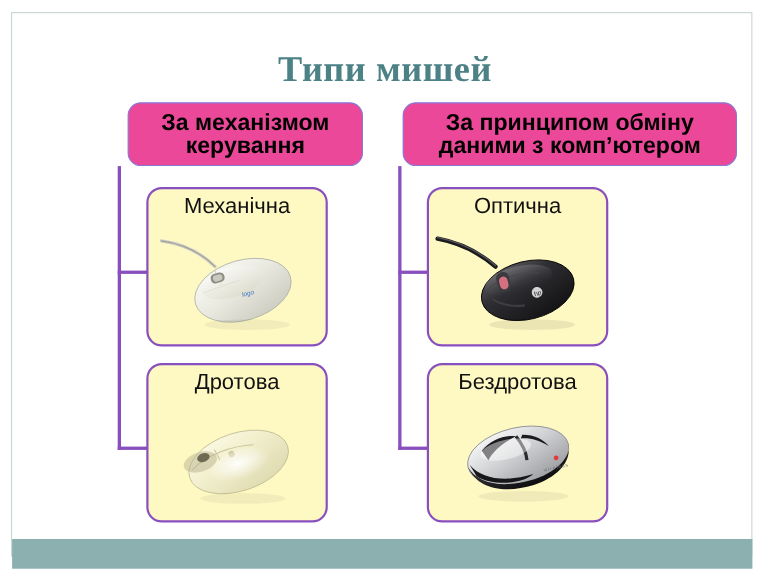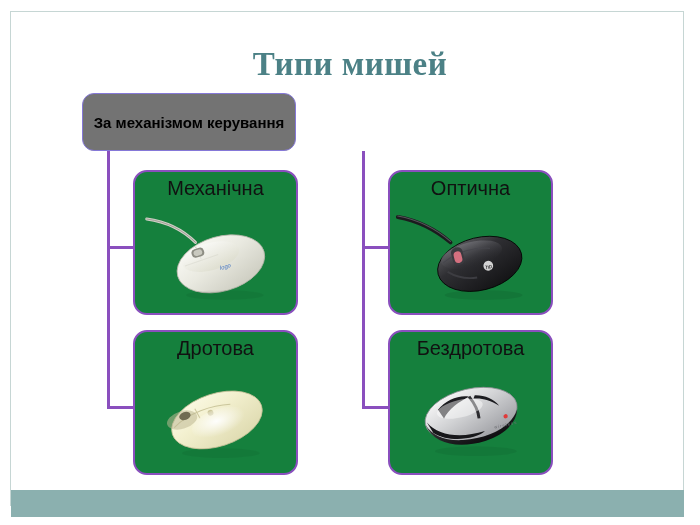--- a/index.html
+++ b/index.html
@@ -53,49 +53,50 @@
     font-size: 33px;
     letter-spacing: 0.5px;
     color: #4c8186;
     white-space: nowrap;
     margin-top: 16px;
   }
 
   
   .cat-header {
     position: absolute;
-    background: #737373;
+    background: #ec4899;
     border: 1px solid #8578d8;
     border-radius: 12px;
     box-sizing: border-box;
     color: #000000;
     font-weight: bold;
-    font-size: 15px;
+    font-size: 21px;
     line-height: 21px;
     text-align: center;
     display: flex;
     align-items: center;
     justify-content: center;
     padding: 0 8px;
+    margin-left: 34px;
   }
   #cat-header-left  { left: 82px;  top: 93px; width: 214px; height: 58px; }
   #cat-header-right { left: 332px; top: 93px; width: 304px; height: 58px; }
 
   
   .conn {
     position: absolute;
     background: #8a4fbe;
   }
   .conn-v { width: 3px; }
   .conn-h { height: 3px; }
 
   
   .item-card {
     position: absolute;
-    background: #15803d;
+    background: #fef9c3;
     border: 2px solid #8a4fbe;
     border-radius: 14px;
     box-sizing: border-box;
     overflow: hidden;
   }
   #card-mech     { left: 133px; top: 170px; width: 165px; height: 145px; }
   #card-opt      { left: 133px; top: 330px; width: 165px; height: 145px; }
   #card-wired    { left: 388px; top: 170px; width: 165px; height: 145px; }
   #card-wireless { left: 388px; top: 330px; width: 165px; height: 145px; }
 
@@ -201,20 +202,21 @@
 
           <circle cx="80" cy="49" r="3" fill="#cdc79b"></circle>
 
           <ellipse cx="86" cy="62" rx="30" ry="15" fill="url(#gOptShine)"></ellipse>
         </g>
         <ellipse cx="88" cy="92" rx="40" ry="5" fill="#000000" opacity="0.05"></ellipse>
       </svg>
     </div>
   </div>
 
+  <div class="cat-header" id="cat-header-right">За принципом обміну даними з комп’ютером</div>
 
   <div class="conn conn-v" style="left:362px; top:151px; height:258px;"></div>
   <div class="conn conn-h" style="left:362px; top:246px; width:28px;"></div>
   <div class="conn conn-h" style="left:362px; top:406px; width:28px;"></div>
 
   <div class="item-card" id="card-wired">
     <div class="item-label">Оптична</div>
     <div class="mouse-art">
       <svg viewBox="0 0 165 112" xmlns="http://www.w3.org/2000/svg">
         <defs>

